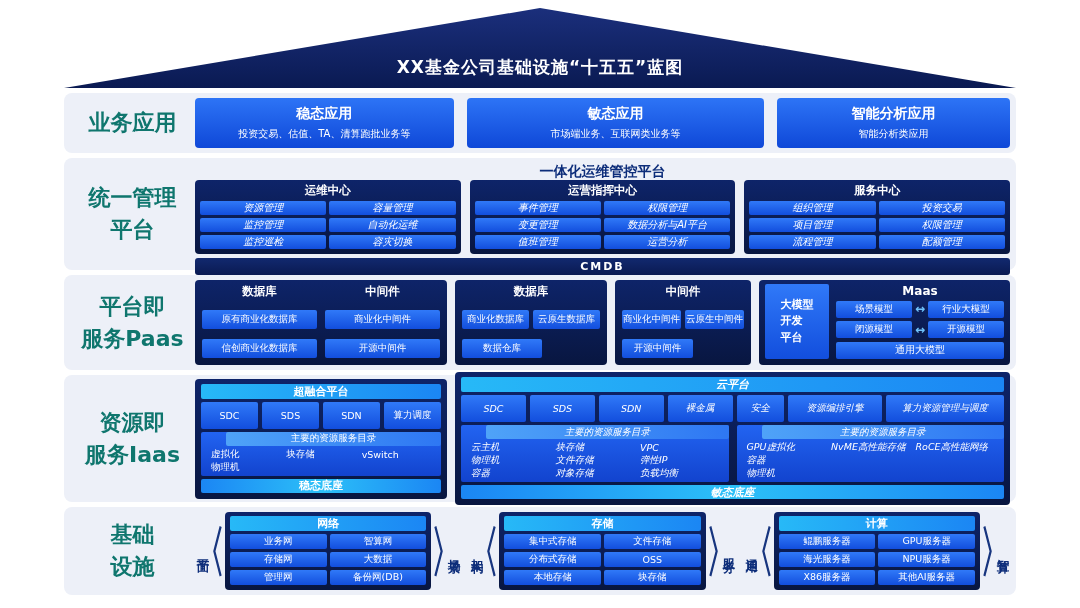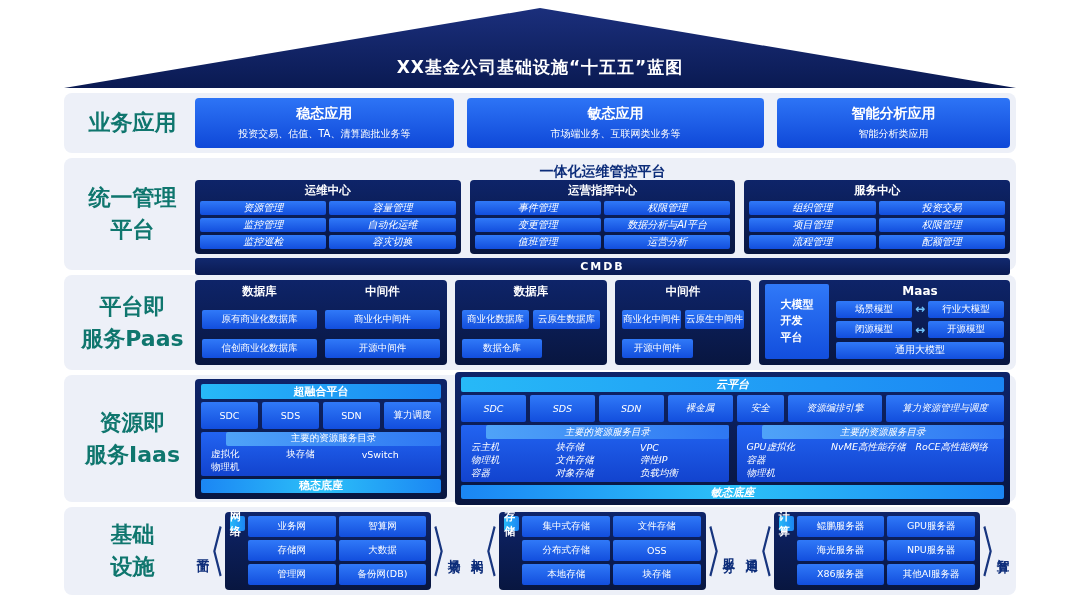--- a/index.html
+++ b/index.html
@@ -120,21 +120,21 @@
   
   .r-infra { height:88px; flex:0 0 88px; }
   .infra-body { gap:8px; }
   .infra-group { flex:1; display:flex; align-items:stretch; gap:3px; }
   .vlabel {
     writing-mode:vertical-rl; text-orientation:upright;
     display:flex; align-items:center; justify-content:center;
     color:#0d2d7a; font-weight:bold; font-size:12.5px; letter-spacing:2px; width:15px;
   }
   .chev { width:9px; height:70%; align-self:center; flex:0 0 9px; }
-  .infra-panel { flex:1; display:flex; flex-direction:row; gap:3px; padding:4px 5px 5px; }
+  .infra-panel { flex:1; display:flex; flex-direction:column; gap:3px; padding:4px 5px 5px; }
   .infra-grid { flex:1; display:grid; grid-template-columns:1fr 1fr; gap:3px; }
   .infra-grid .btn { font-size:9.5px; }
 </style>
 </head>
 <body>
 
 <div class="canvas">
 
   <div class="roof">
     <div class="roof-title">XX基金公司基础设施“十五五”蓝图</div>

